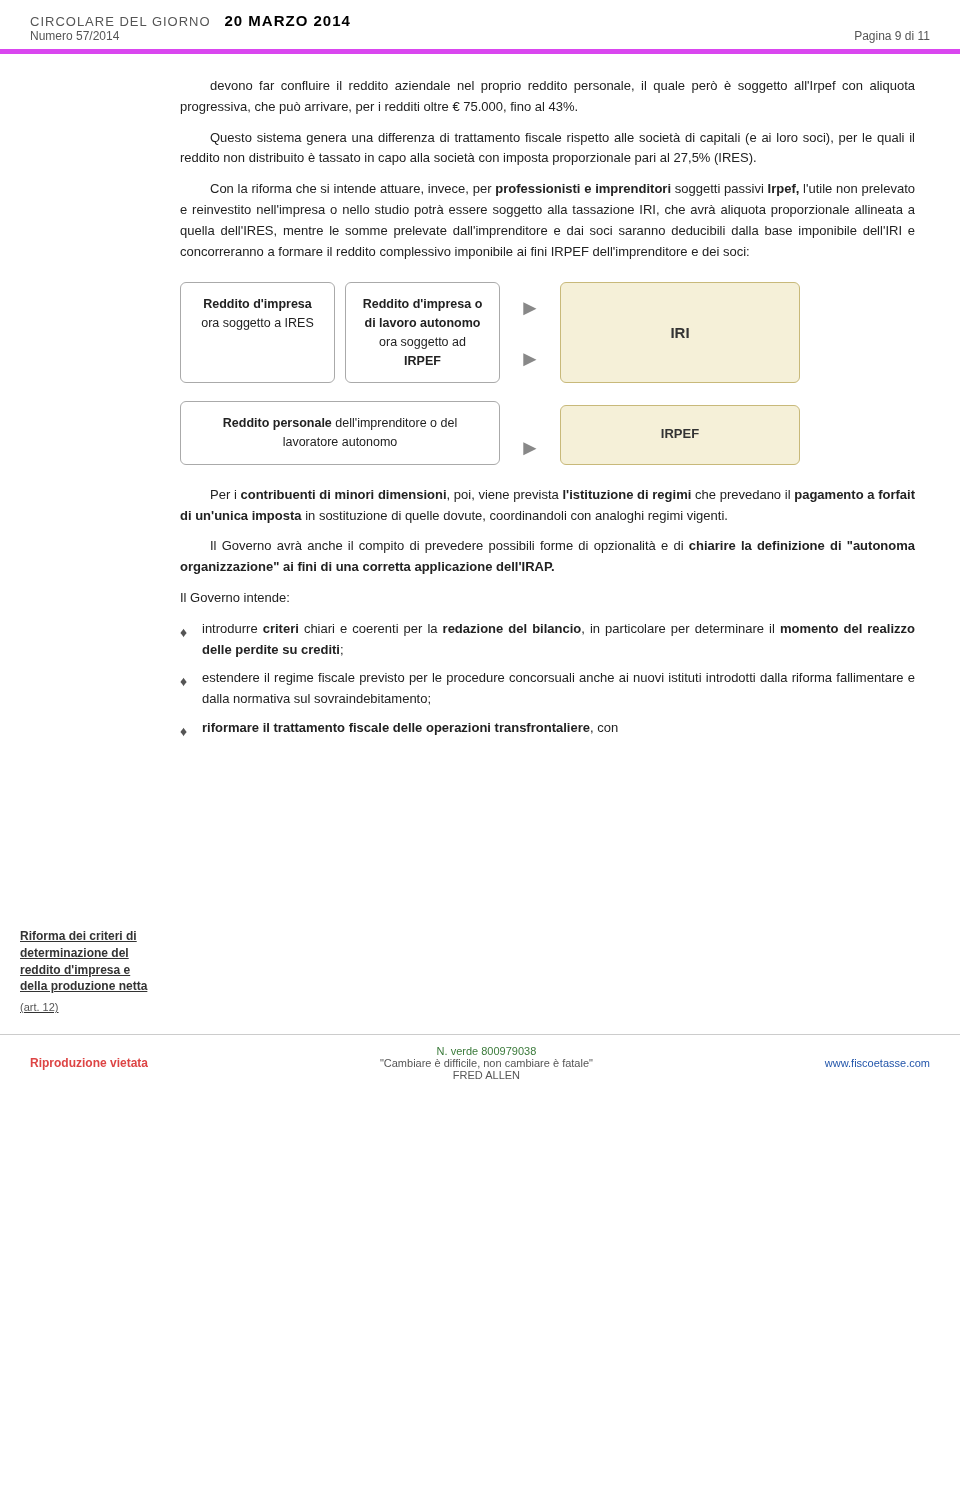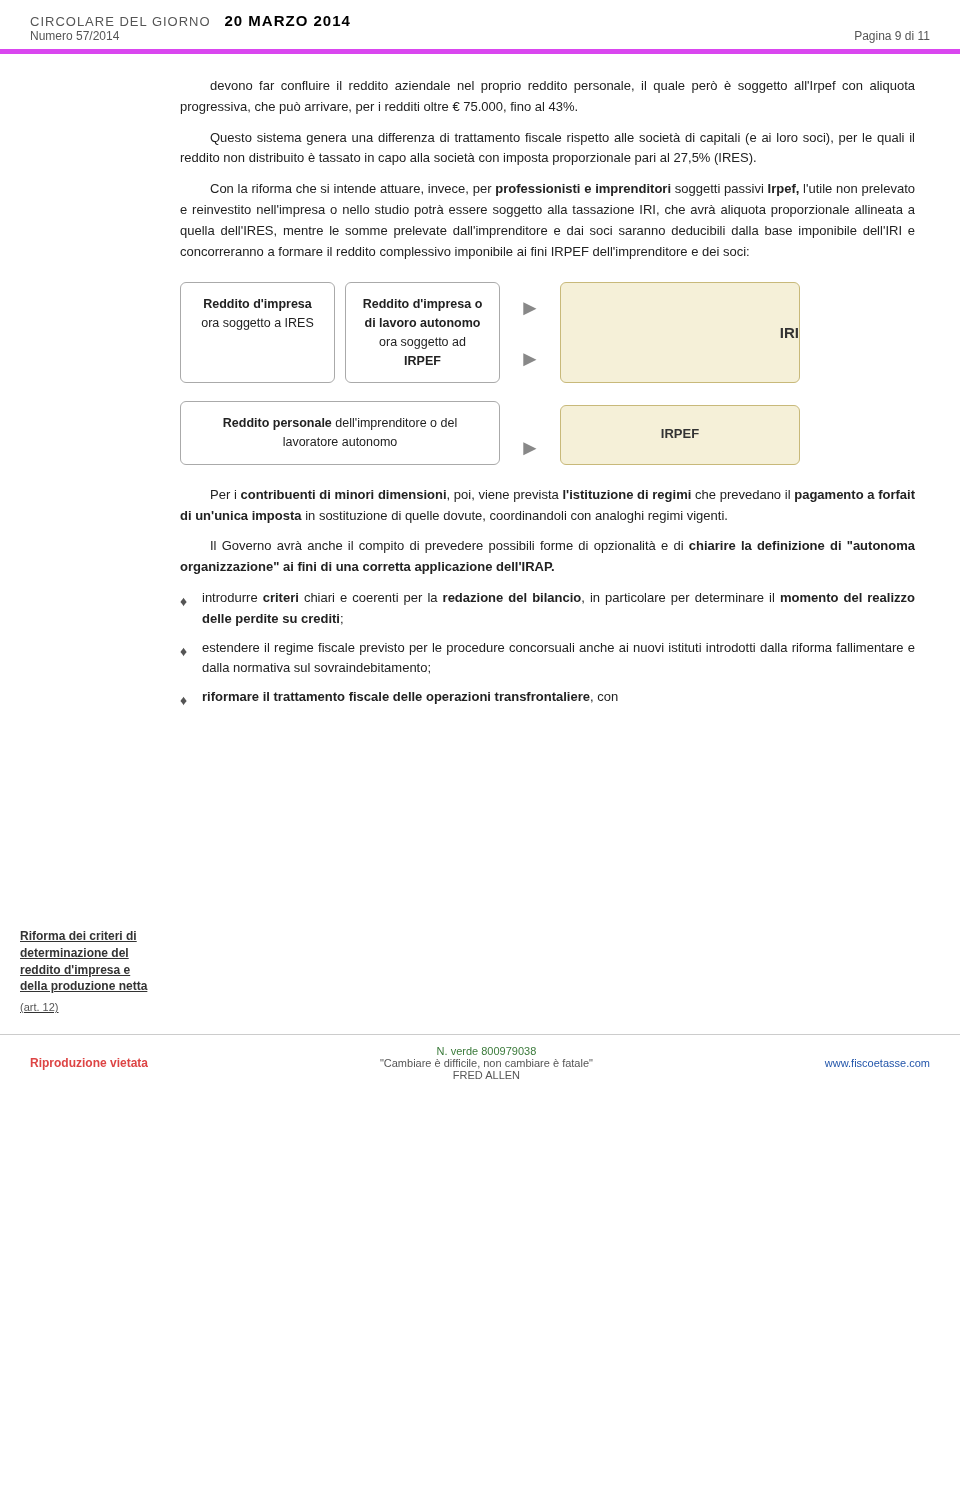--- a/index.html
+++ b/index.html
@@ -163,21 +163,21 @@
       width: 320px;
     }
 
     .diagram-right-tall {
       width: 240px;
       border: 1.5px solid #c8b97a;
       border-radius: 6px;
       background: #f5f0d8;
       display: flex;
       align-items: center;
-      justify-content: flex-end;
+      justify-content: center;
       font-size: 15px;
       font-weight: bold;
       color: #333;
       margin-left: 0;
     }
 
     .arrow-group {
       width: 60px;
       display: flex;
       flex-direction: column;
@@ -317,20 +317,23 @@
       </div>
 
       <p>
         <span>Per i </span><strong>contribuenti di minori dimensioni</strong><span>, poi, viene prevista </span><strong>l'istituzione di regimi</strong><span> che prevedano il </span><strong>pagamento a forfait di un'unica imposta</strong><span> in sostituzione di quelle dovute, coordinandoli con analoghi regimi vigenti.</span>
       </p>
 
       <p>
         <span>Il Governo avrà anche il compito di prevedere possibili forme di opzionalità e di </span><strong>chiarire la definizione di "autonoma organizzazione" ai fini di una corretta applicazione dell'IRAP.</strong>
       </p>
 
+      <p class="no-indent">
+        <span>Il Governo intende:</span>
+      </p>
 
       <ul class="bullet-list">
 
         <li>
           <span class="bullet-icon">♦</span>
           <span>
             <span>introdurre </span><strong>criteri</strong><span> chiari e coerenti per la </span><strong>redazione del bilancio</strong><span>, in particolare per determinare il </span><strong>momento del realizzo delle perdite su crediti</strong><span>;</span>
           </span>
         </li>
 

